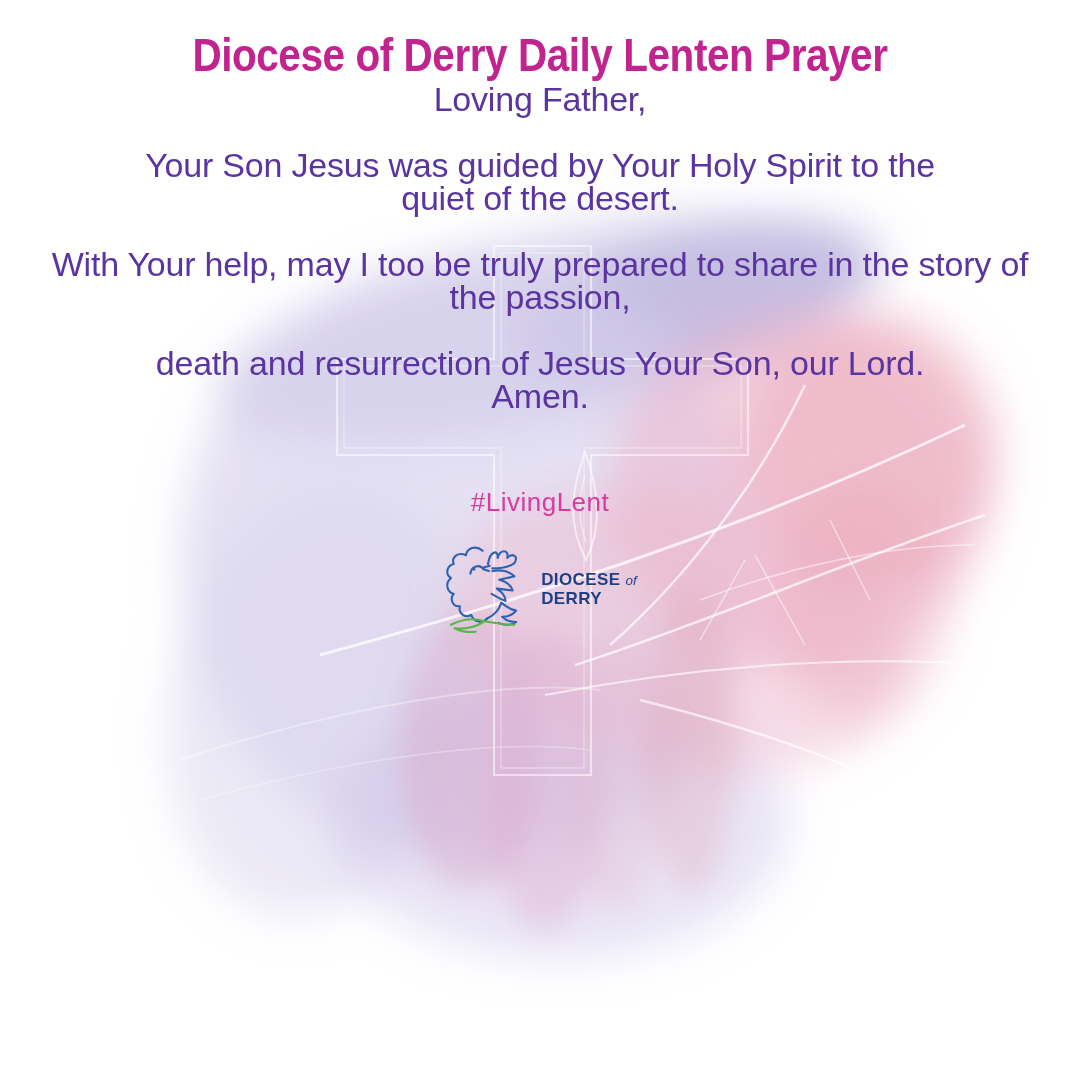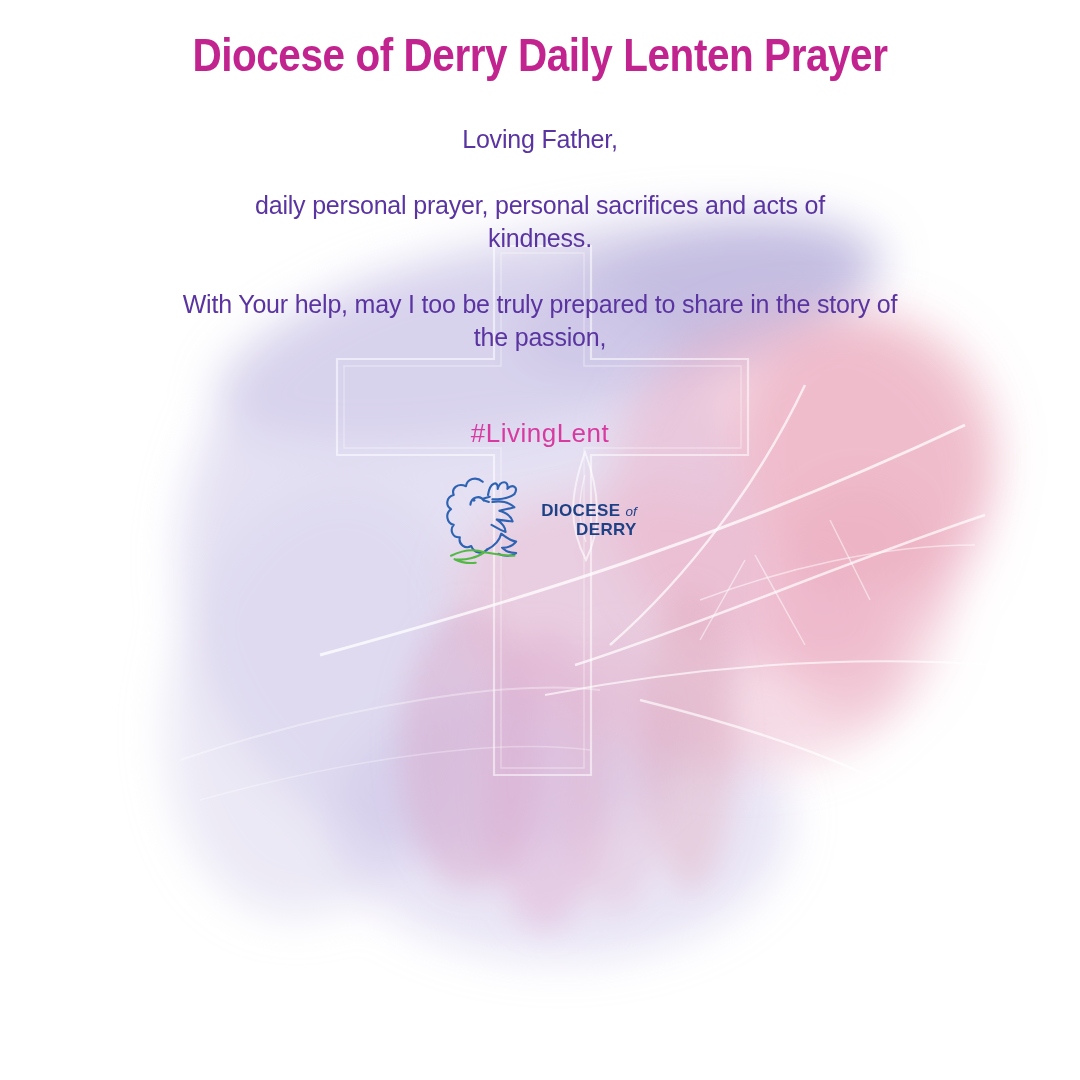--- a/index.html
+++ b/index.html
@@ -26,42 +26,42 @@
   .title{
     margin:27px 0 0 0;
     font-size:46px;line-height:56px;font-weight:bold;
     color:var(--title-pink);
     letter-spacing:-0.5px;
     transform:scaleX(0.88);
     transform-origin:center;
     white-space:nowrap;
   }
   .prayer{
-    margin-top:40px;width:980px;
-    font-size:25px;line-height:33px;
+    width:980px;
+    font-size:34px;line-height:33px;
     color:var(--body-purple);
     letter-spacing:-0.2px;
   }
   .prayer p{margin:0 0 33px 0;white-space:pre-line;}
   .hashtag{
-    margin-top:30px;
+    margin-top:40px;
     font-size:26px;line-height:32px;
     color:var(--hashtag-pink);
     letter-spacing:0.5px;
   }
   .logo{
     margin-top:24px;
     display:flex;align-items:center;gap:8px;
   }
   .dove{width:90px;height:95px;}
   .dove path, .dove circle{fill:none;stroke:var(--dove-blue);stroke-width:2.4;stroke-linecap:round;stroke-linejoin:round;}
   .dove .eye{fill:var(--dove-blue);stroke:none;}
   .dove .sprig{stroke:var(--leaf-green);}
   .logo-text{
-    text-align:right;color:var(--logo-navy);
+    text-align:left;color:var(--logo-navy);
     font-weight:bold;font-size:17px;line-height:18px;letter-spacing:0.4px;
   }
   .logo-text .of{font-weight:normal;font-style:italic;font-size:13.5px;letter-spacing:0;}
 </style>
 </head>
 <body>
 
 <div class="canvas">
 
   <svg class="bg" viewBox="0 0 1080 1080" aria-hidden="true">
@@ -120,24 +120,26 @@
       <path d="M200,800 C380,750 520,740 590,750" stroke-width="1.5" opacity="0.3"></path>
     </g>
   </svg>
 
   <div class="content">
 
     <h1 class="title">Diocese of Derry Daily Lenten Prayer</h1>
 
     <div class="prayer">
       <p>Loving Father,</p>
-      <p>daily personal prayer, personal sacrifices and acts of
-kindness.</p>
+      <p>Your Son Jesus was guided by Your Holy Spirit to the
+quiet of the desert.</p>
       <p>With Your help, may I too be truly prepared to share in the story of
 the passion,</p>
+      <p>death and resurrection of Jesus Your Son, our Lord.
+Amen.</p>
     </div>
 
     <div class="hashtag">#LivingLent</div>
 
     <div class="logo">
       <svg class="dove" viewBox="0 0 100 108" aria-hidden="true">
 
         <path d="M44,10 C36,3 26,7 25,15 C16,11 8,17 11,25 C3,27 1,37 8,41 C1,46 3,57 11,59 C6,65 10,74 18,73 C16,81 24,87 31,83 C34,91 44,93 49,87"></path>
 
         <path d="M30,36 C31,27 41,25 45,31"></path>

